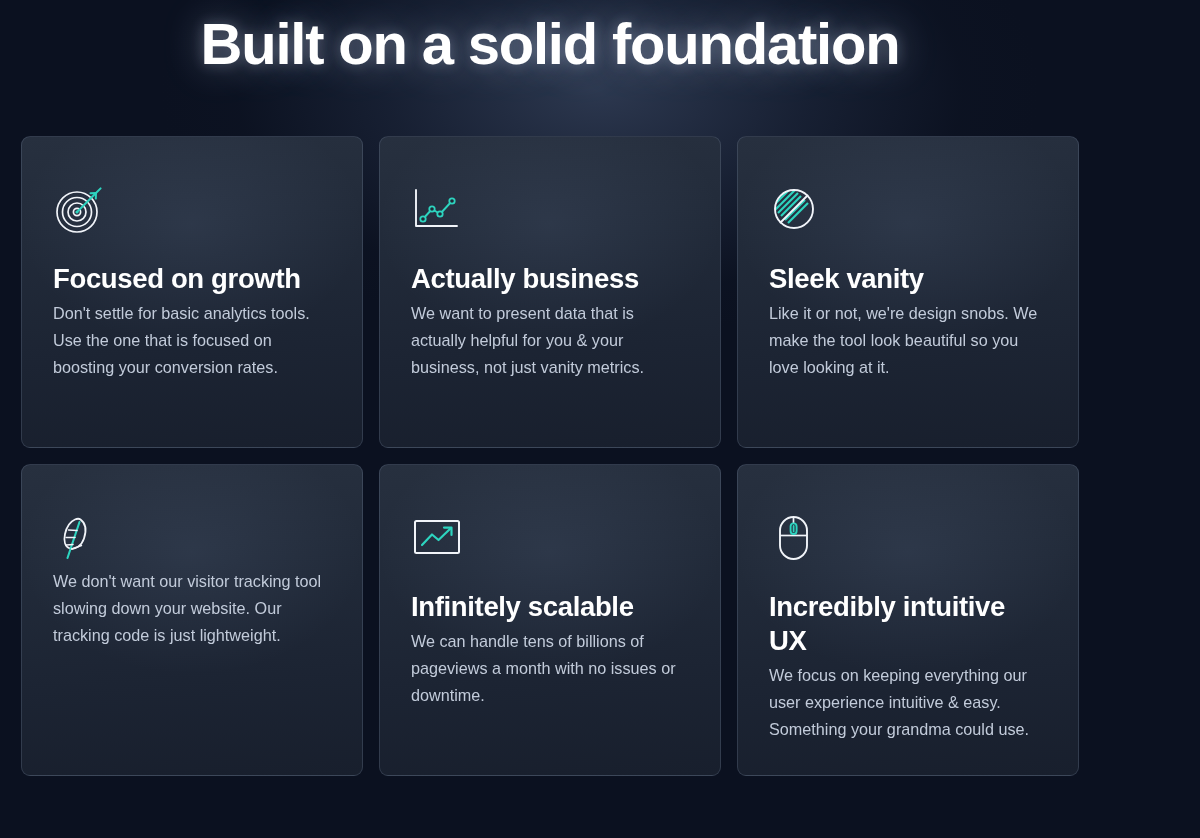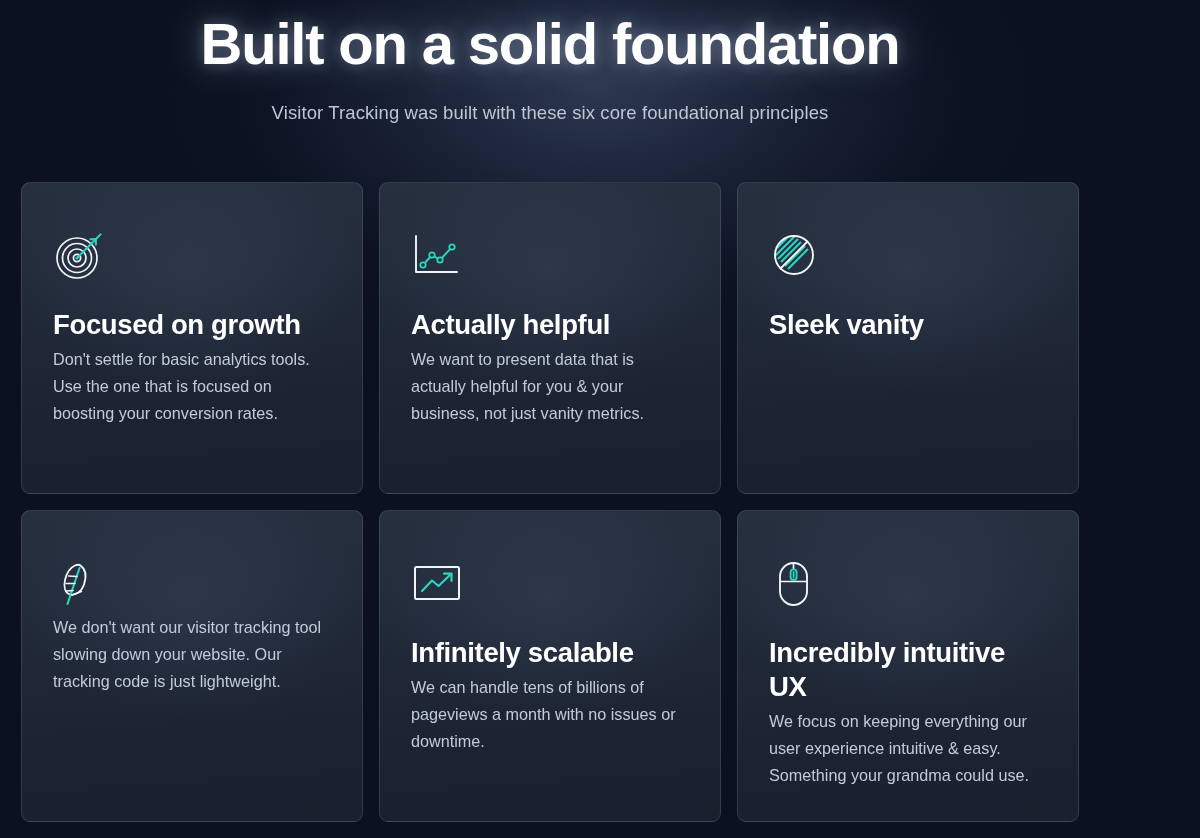--- a/index.html
+++ b/index.html
@@ -129,21 +129,20 @@
 </style>
 </head>
 <body>
 
 <div class="hero-glow"></div>
 
 <div class="page">
 
   <div class="header">
     <h1 class="page-title">Built on a solid foundation</h1>
-    <p class="page-subtitle">Visitor Tracking was built with these six core foundational principles</p>
   </div>
 
   <div class="card-grid">
 
     <div class="card">
       <div class="card-inner">
         <div class="card-icon">
           <svg width="52" height="52" viewBox="0 0 52 52" fill="none">
             <circle cx="24" cy="28" r="20" stroke="#f1f4f9" stroke-width="1.7"></circle>
             <circle cx="24" cy="28" r="14.5" stroke="#f1f4f9" stroke-width="1.7"></circle>
@@ -165,21 +164,21 @@
         <div class="card-icon">
           <svg width="52" height="52" viewBox="0 0 52 52" fill="none">
             <path d="M5 6 L5 42 L46 42" stroke="#f1f4f9" stroke-width="1.9" stroke-linecap="round" stroke-linejoin="round"></path>
             <path d="M12 35 L21 25 L29 30 L41 17" stroke="#2dd4bf" stroke-width="1.9" stroke-linecap="round" stroke-linejoin="round"></path>
             <circle cx="12" cy="35" r="2.7" stroke="#2dd4bf" stroke-width="1.8" fill="#1f2835"></circle>
             <circle cx="21" cy="25" r="2.7" stroke="#2dd4bf" stroke-width="1.8" fill="#1f2835"></circle>
             <circle cx="29" cy="30" r="2.7" stroke="#2dd4bf" stroke-width="1.8" fill="#1f2835"></circle>
             <circle cx="41" cy="17" r="2.7" stroke="#2dd4bf" stroke-width="1.8" fill="#1f2835"></circle>
           </svg>
         </div>
-        <div class="card-title">Actually helpful</div>
+        <div class="card-title">Actually business</div>
         <div class="card-body">We want to present data that is actually helpful for you &amp; your business, not just vanity metrics.</div>
       </div>
     </div>
 
     <div class="card">
       <div class="card-inner">
         <div class="card-icon">
           <svg width="52" height="52" viewBox="0 0 52 52" fill="none">
             <defs>
               <clipPath id="halfCircleClip">
@@ -201,20 +200,21 @@
                   <line x1="-2" y1="54" x2="54" y2="-2"></line>
                   <line x1="4" y1="54" x2="54" y2="4"></line>
                 </g>
               </g>
             </g>
             <path d="M11.5 38.5 L38.5 11.5" stroke="#f1f4f9" stroke-width="1.9" stroke-linecap="round"></path>
             <circle cx="25" cy="25" r="19" stroke="#f1f4f9" stroke-width="1.9"></circle>
           </svg>
         </div>
         <div class="card-title">Sleek vanity</div>
+        <div class="card-body">Like it or not, we're design snobs. We make the tool look beautiful so you love looking at it.</div>
       </div>
     </div>
 
     <div class="card">
       <div class="card-inner">
         <div class="card-icon">
           <svg width="52" height="52" viewBox="0 0 52 52" fill="none">
             <path d="M27.5 7.5 C33 11.5 33.5 19 31 26.5 C28.5 34 22 38 17 36.5
                      C12 35 10.5 29 12 22 C13.5 15 17.5 9.5 22 7.5
                      C24 6.6 26 6.4 27.5 7.5 Z" stroke="#f1f4f9" stroke-width="1.8" stroke-linejoin="round" fill="none"></path>

